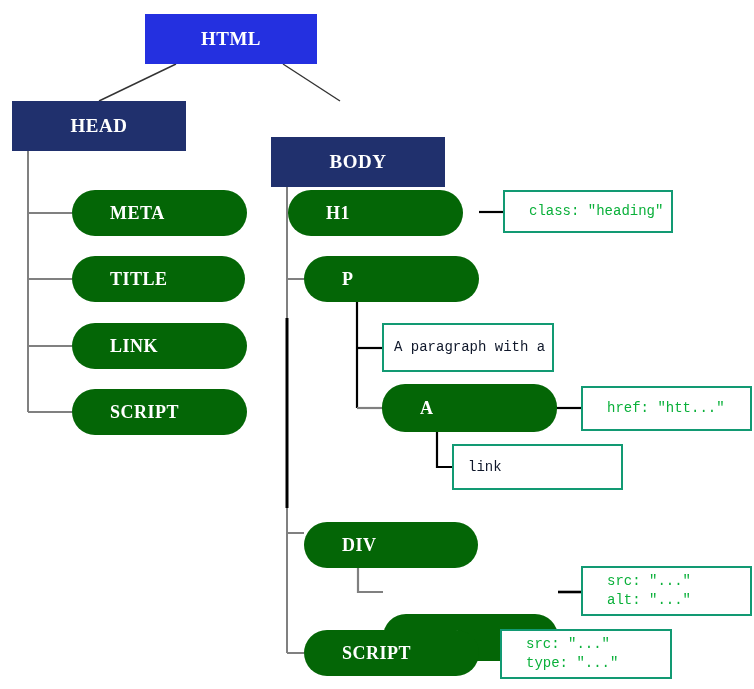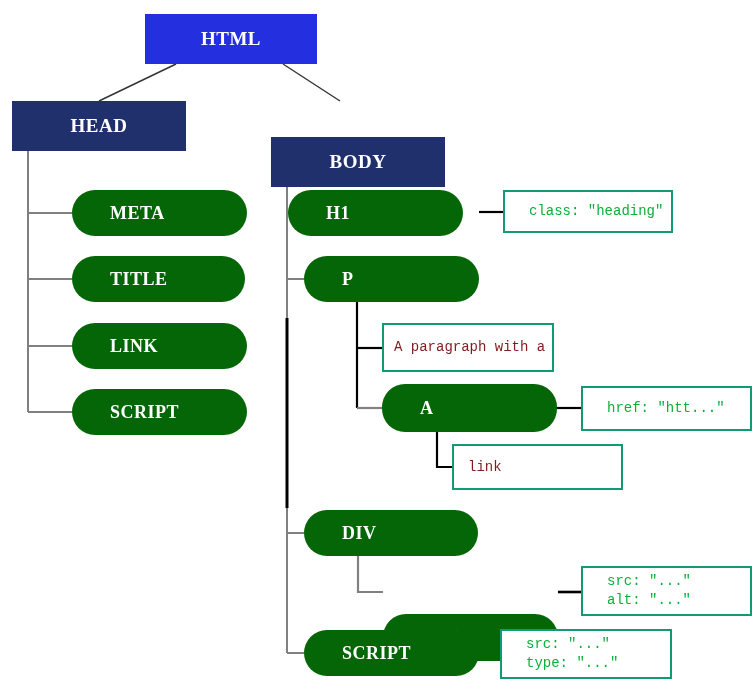--- a/index.html
+++ b/index.html
@@ -65,21 +65,21 @@
     flex-direction: column;
     justify-content: center;
     font-family: "Liberation Mono", monospace;
     font-size: 14px;
     line-height: 1.35;
     color: #0ab03a;
     padding-left: 16px;
     white-space: pre;
   }
   .attrbox.textnode {
-    color: #7f1d1d;
+    color: #0f172a;
     padding-left: 10px;
   }
   .attrbox.wide-pad {
     padding-left: 24px;
   }
   .attr-line {
     display: block;
   }
 </style>
 </head>
@@ -150,21 +150,21 @@
 
   <div class="node node-el" style="left:288px; top:190px; width:175px; height:46px;">
     <span>H1</span>
   </div>
   <div class="node node-el" style="left:304px; top:256px; width:175px; height:46px;">
     <span>P</span>
   </div>
   <div class="node node-el" style="left:382px; top:384px; width:175px; height:48px;">
     <span>A</span>
   </div>
-  <div class="node node-el" style="left:304px; top:510px; width:174px; height:46px;">
+  <div class="node node-el" style="left:304px; top:522px; width:174px; height:46px;">
     <span>DIV</span>
   </div>
   <div class="node node-el" style="left:383px; top:568px; width:175px; height:47px;margin-top:46px;">
     <span>IMG</span>
   </div>
   <div class="node node-el" style="left:304px; top:630px; width:175px; height:46px;">
     <span>SCRIPT</span>
   </div>
 
   <div class="attrbox wide-pad" style="left:503px; top:190px; width:170px; height:43px;">

